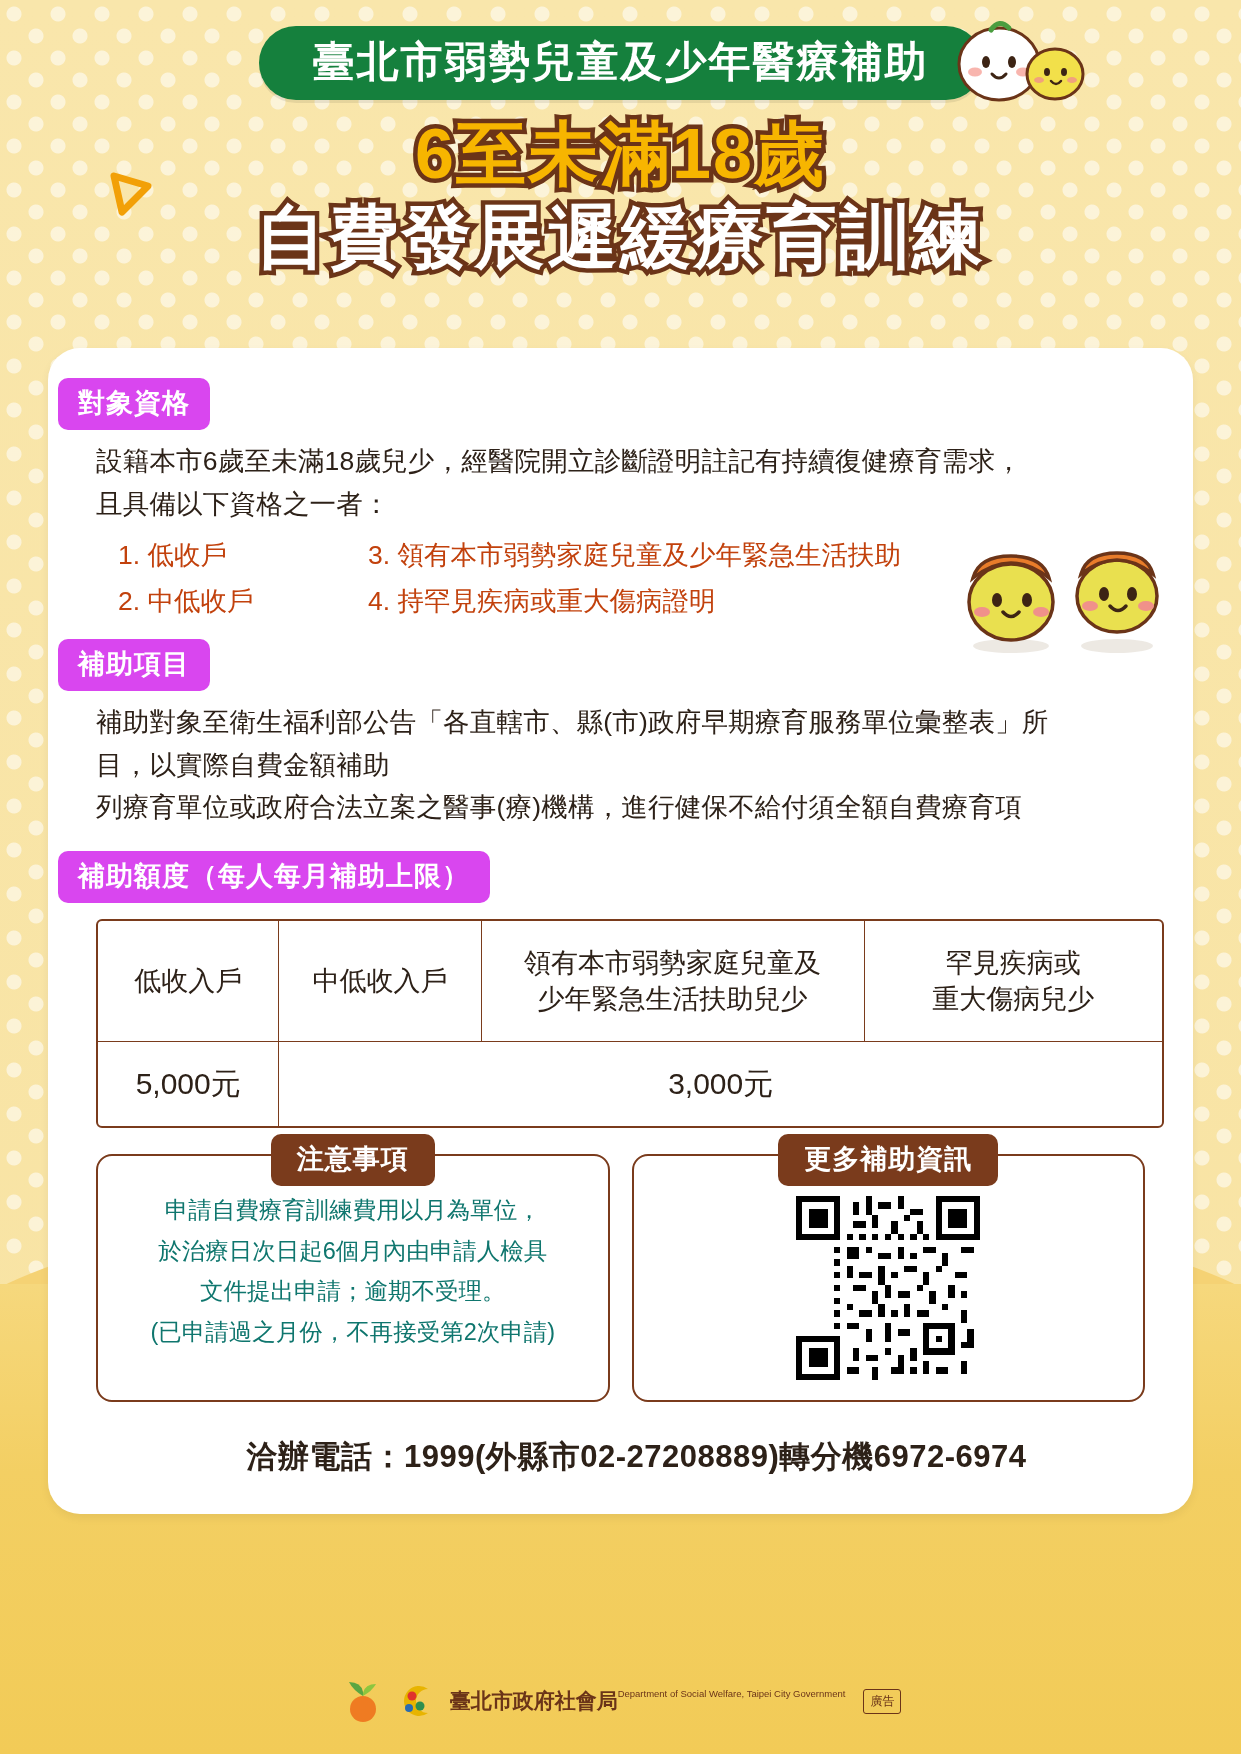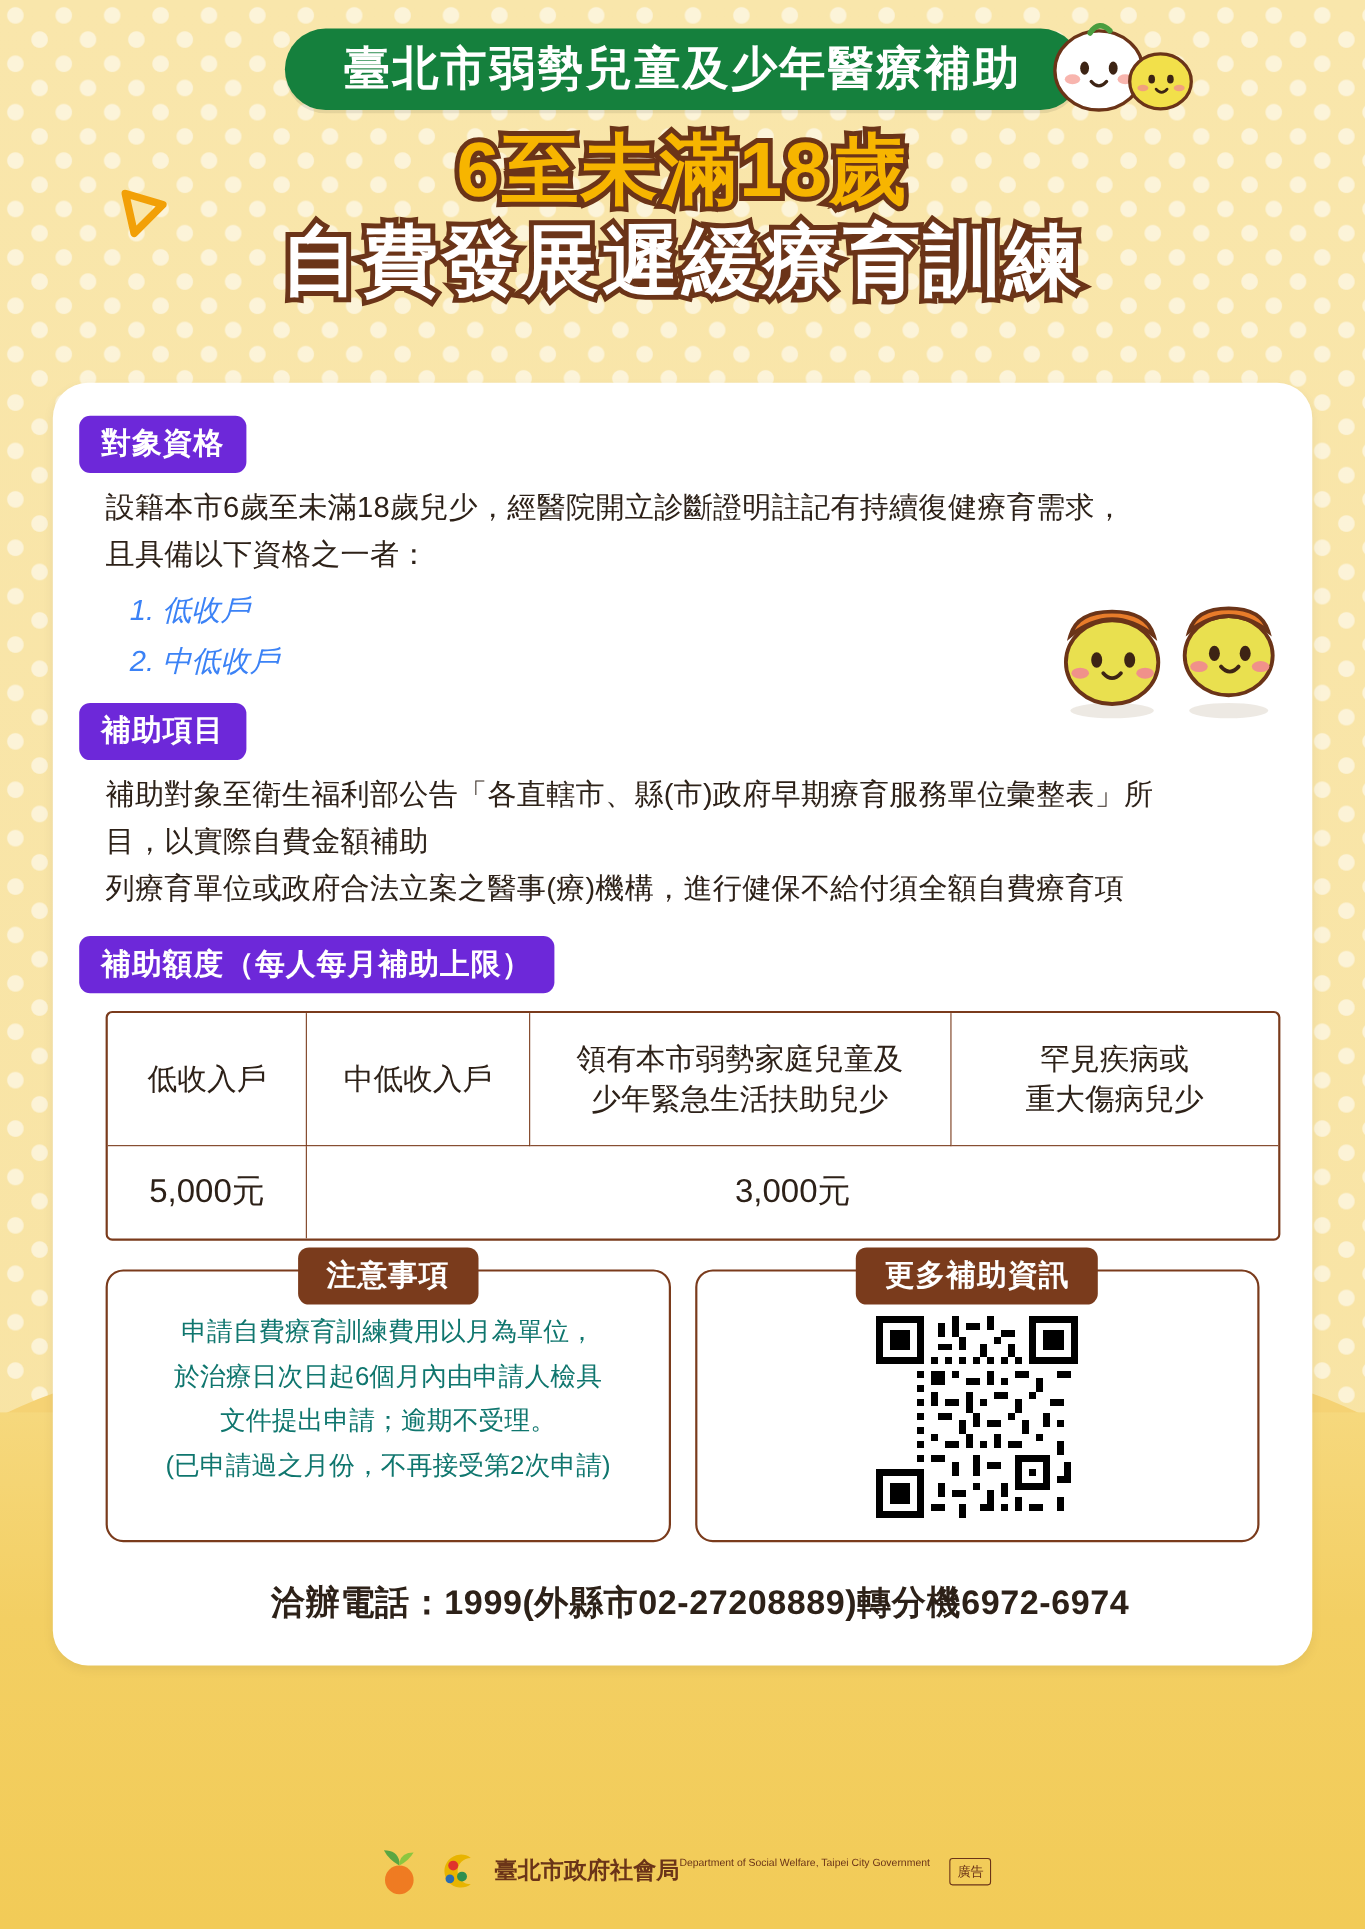--- a/index.html
+++ b/index.html
@@ -104,49 +104,48 @@
     width: 1145px;
     background: #fff;
     border-radius: 32px;
     box-shadow: 0 4px 10px rgba(0,0,0,0.06);
     padding: 30px 0 36px 0;
     box-sizing: border-box;
   }
 
   .sec-label {
     display: inline-block;
-    background: #6d28d9;
+    background: #d946ef;
     color: #fff;
     font-size: 27px;
     font-weight: bold;
     padding: 7px 20px 9px 20px;
     border-radius: 10px;
-    margin-left: 24px;
+    margin-left: 10px;
     letter-spacing: 1px;
   }
   .sec-label-wrap {
     margin-left: 0px;
     padding-left: 0;
   }
 
   .body-text {
     font-size: 26.5px;
     color: #2d2118;
     line-height: 1.62;
     padding: 10px 42px 0 48px;
     letter-spacing: 0.2px;
   }
 
   .qual-list {
     display: flex;
     padding: 6px 0 0 70px;
     font-size: 26.5px;
-    color: #3b82f6;
+    color: #c2410c;
     line-height: 1.75;
-    font-style: italic;
   }
   .qual-col1 { width: 250px; }
   .qual-col2 { flex: 1; }
 
   
   .mascot-pair {
     position: absolute;
     right: 14px;
     top: 186px;
     width: 230px;
@@ -327,20 +326,24 @@
     <span class="sec-label">對象資格</span>
   </div>
   <div class="body-text">
     <div>設籍本市6歲至未滿18歲兒少，經醫院開立診斷證明註記有持續復健療育需求，</div>
     <div>且具備以下資格之一者：</div>
   </div>
   <div class="qual-list">
     <div class="qual-col1">
       <div>1. 低收戶</div>
       <div>2. 中低收戶</div>
+    </div>
+    <div class="qual-col2">
+      <div>3. 領有本市弱勢家庭兒童及少年緊急生活扶助</div>
+      <div>4. 持罕見疾病或重大傷病證明</div>
     </div>
   </div>
 
   <div class="sec-label-wrap" style="margin-top:14px;">
     <span class="sec-label">補助項目</span>
   </div>
   <div class="body-text">
     <div>補助對象至衛生福利部公告「各直轄市、縣(市)政府早期療育服務單位彙整表」所</div>
     <div>目，以實際自費金額補助</div>
     <div>列療育單位或政府合法立案之醫事(療)機構，進行健保不給付須全額自費療育項</div>

